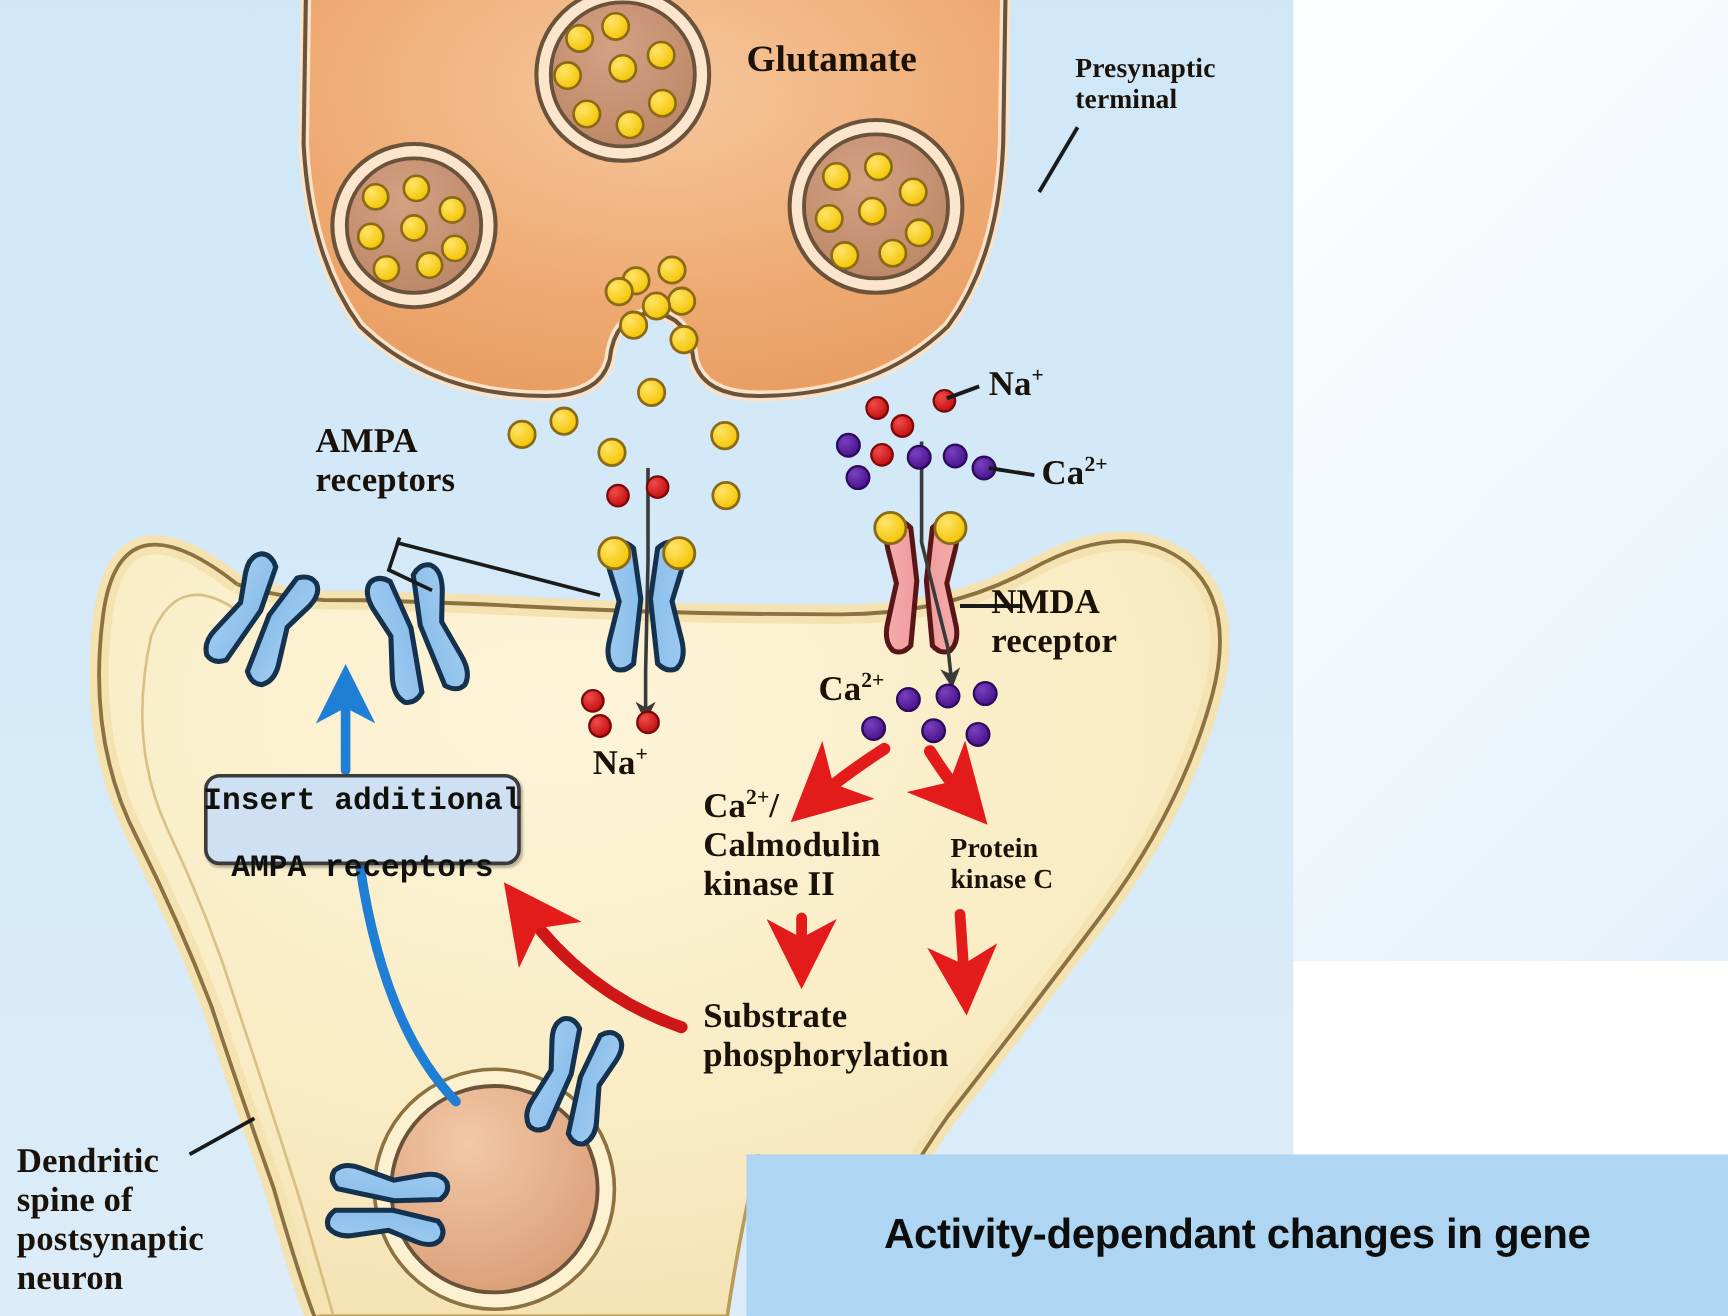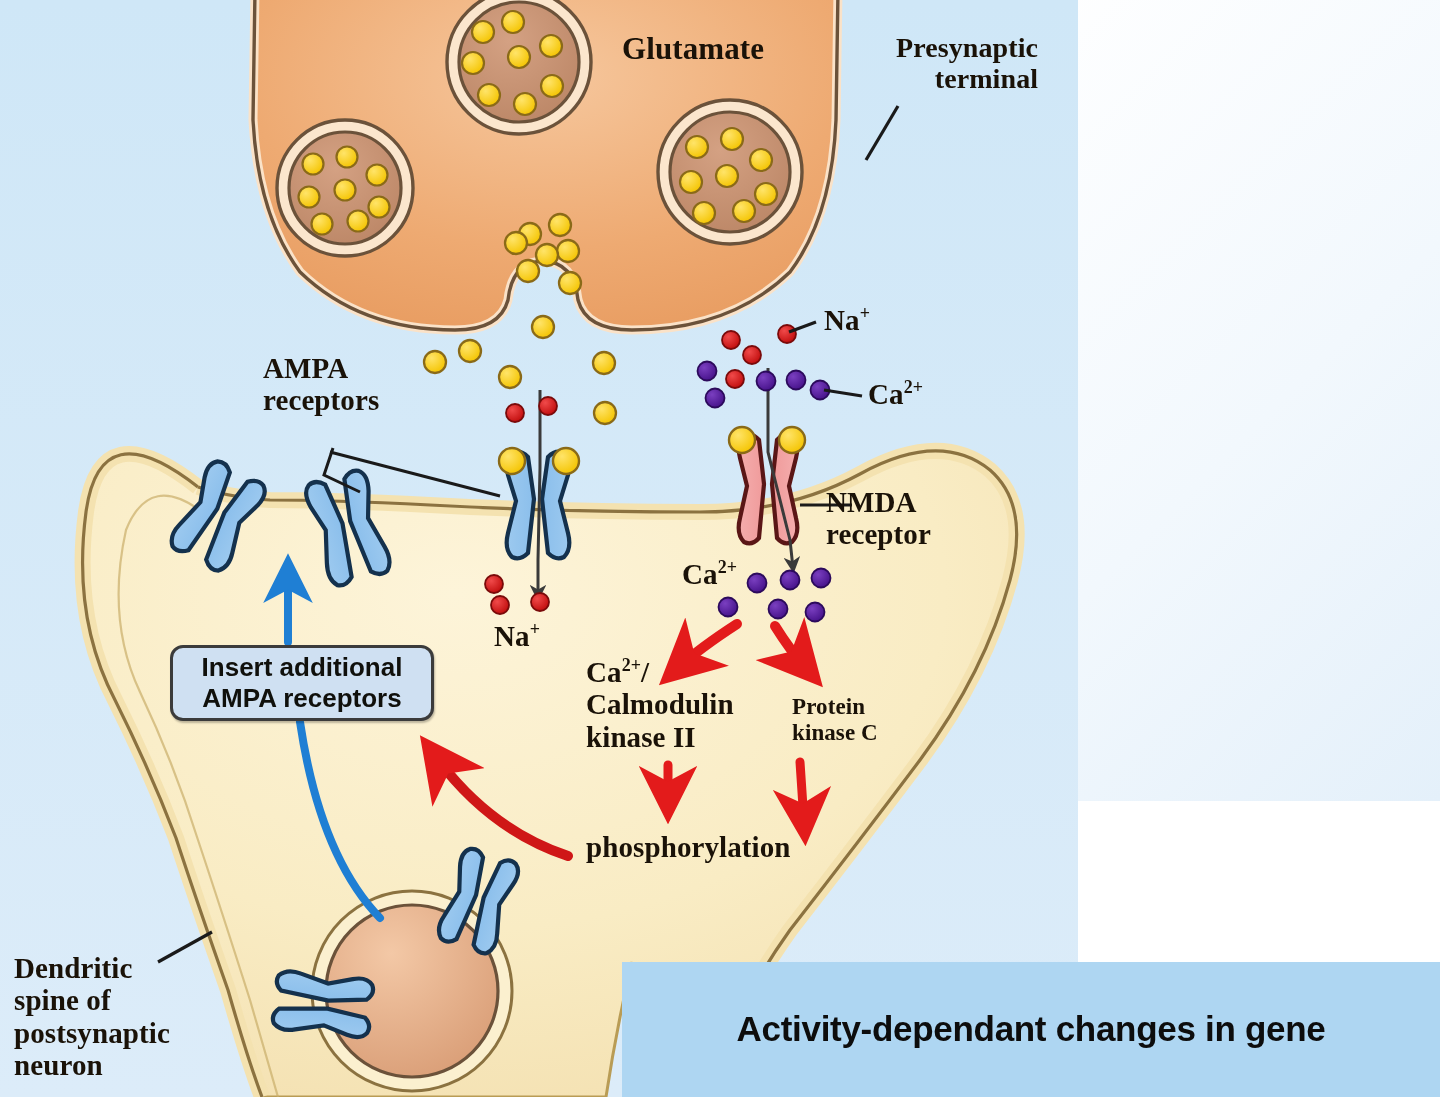--- a/index.html
+++ b/index.html
@@ -16,22 +16,22 @@
   .caption span{font-family:"Liberation Sans", sans-serif;font-weight:bold;
                 font-size:35px;color:#0d0d0d;line-height:1.22;white-space:nowrap;
                 letter-spacing:-0.3px;}
   .caption .sq{text-decoration:underline;text-decoration-color:#e03030;
                text-decoration-style:wavy;text-decoration-thickness:2px;
                text-underline-offset:4px;}
   .boxlbl{position:absolute;left:170px;top:645px;width:258px;height:70px;
           background:#cfe0f2;border:3px solid #3b3b3b;border-radius:13px;
           box-shadow:1px 2px 2px rgba(0,0,0,.25);
           display:flex;flex-direction:column;align-items:center;justify-content:center;}
-  .boxlbl span{font-family:Liberation Sans, sans-serif;font-weight:bold;font-size:26px;
-               color:#10100c;line-height:1.18;white-space:nowrap;}
+  .boxlbl span{font-family:Liberation Mono, monospace;font-weight:bold;font-size:26px;
+               color:#10100c;line-height:1.18;white-space:nowrap;margin-top:25px;}
   sup{font-size:0.62em;vertical-align:super;line-height:0;}
 </style>
 </head>
 <body>
 
 <div id="stage">
 
   <svg id="diagram" viewBox="0 0 1078 1097">
     <defs>
       <radialGradient id="gPre" cx="50%" cy="25%" r="85%">
@@ -301,21 +301,21 @@
     <path d="M789,332 L816,322" fill="none" stroke="#1a1a1a" stroke-width="3.2"></path>
     <path d="M824,390 L862,396" fill="none" stroke="#1a1a1a" stroke-width="3.2"></path>
     <path d="M800,505 L852,505" fill="none" stroke="#1a1a1a" stroke-width="3.2"></path>
     <path d="M158,962 L212,932" fill="none" stroke="#1a1a1a" stroke-width="3.2"></path>
   </svg>
 
   <div class="lbl" style="left:622px;top:32px;font-size:31px;">
     <span>Glutamate</span>
   </div>
 
-  <div class="lbl" style="left:896px;top:32px;font-size:28px;text-align:right;">
+  <div class="lbl" style="left:896px;top:44px;font-size:23px;text-align:left;">
     <div>Presynaptic</div>
     <div>terminal</div>
   </div>
 
   <div class="lbl" style="left:263px;top:352px;font-size:29px;">
     <div>AMPA</div>
     <div>receptors</div>
   </div>
 
   <div class="lbl" style="left:824px;top:304px;font-size:29px;">
@@ -344,20 +344,21 @@
     <div>Calmodulin</div>
     <div>kinase II</div>
   </div>
 
   <div class="lbl" style="left:792px;top:694px;font-size:23px;">
     <div>Protein</div>
     <div>kinase C</div>
   </div>
 
   <div class="lbl" style="left:586px;top:831px;font-size:29px;">
+    <div>Substrate</div>
     <div>phosphorylation</div>
   </div>
 
   <div class="boxlbl">
     <span>Insert additional</span>
     <span>AMPA receptors</span>
   </div>
 
   <div class="lbl" style="left:14px;top:952px;font-size:29px;">
     <div>Dendritic</div>

